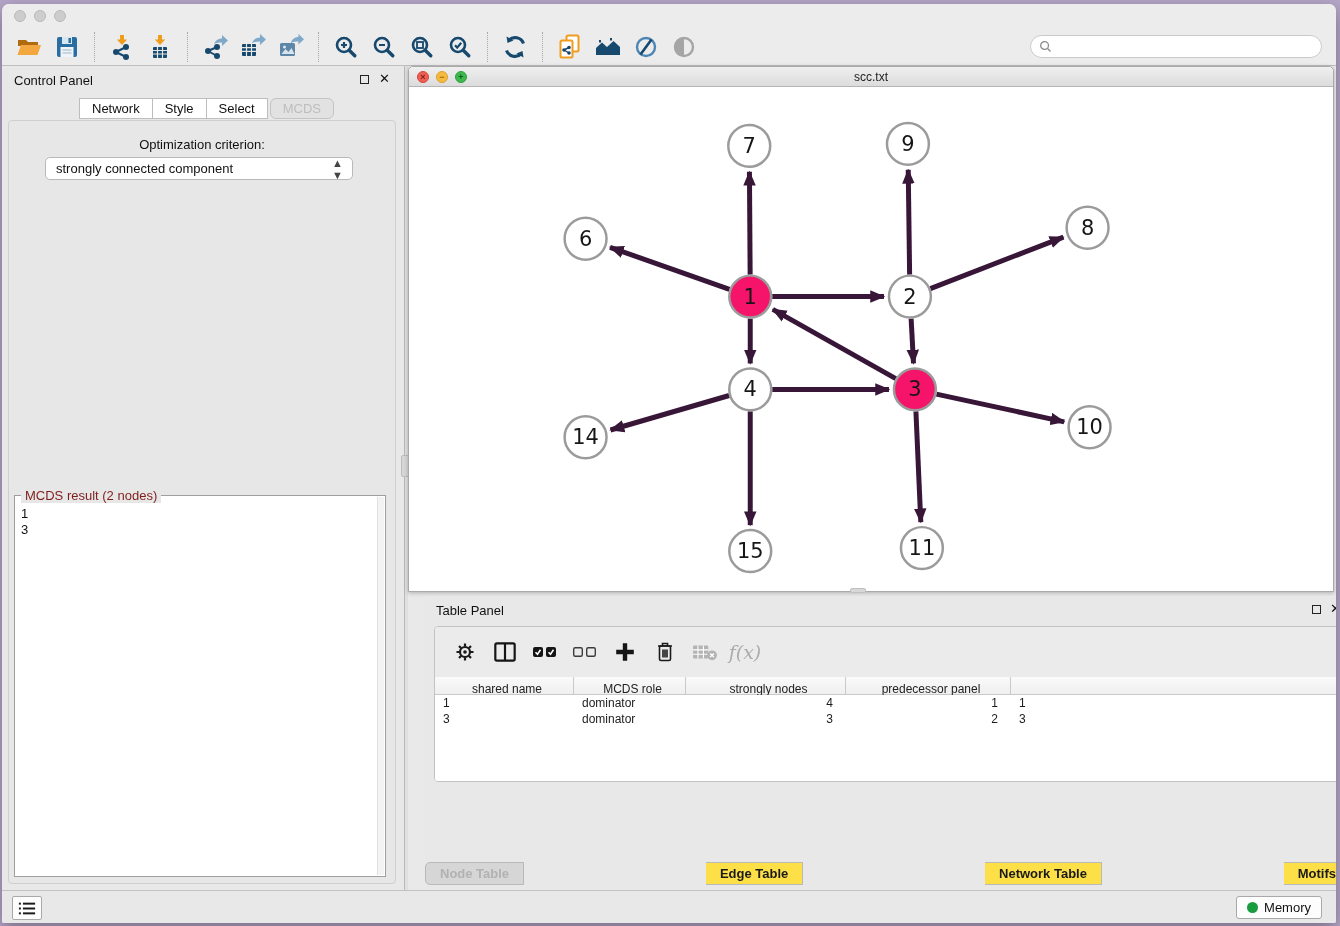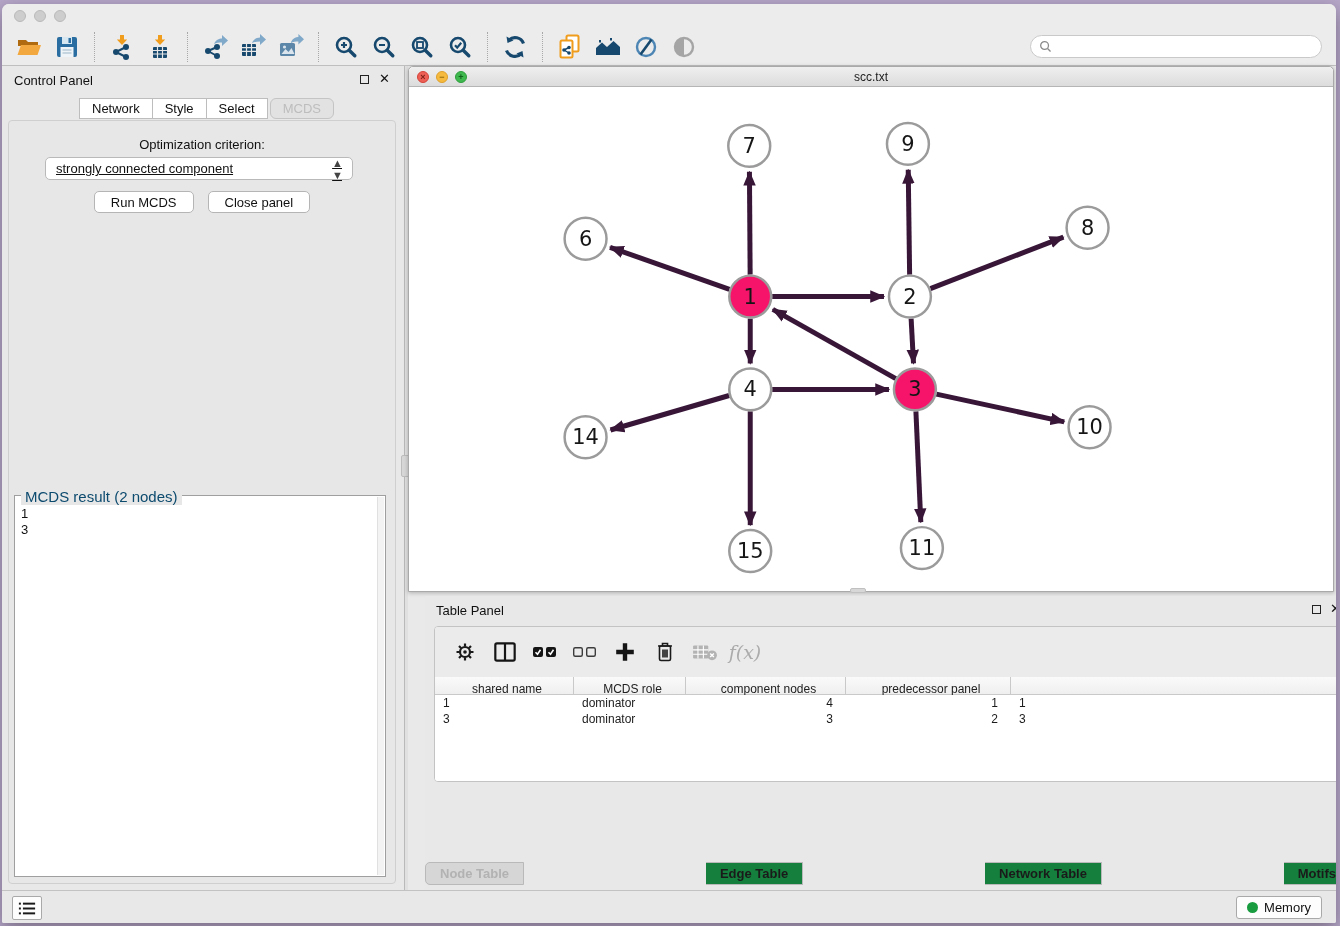--- a/index.html
+++ b/index.html
@@ -34,28 +34,28 @@
   .cp-tabs { position:absolute; left:77px; top:32px; height:15px; display:flex; }
   .cp-tab { height:21px; padding:0 12px; background:#fff; border:1px solid #bdbdbd; border-left:none;
             font-size:13px; color:#111; display:flex; align-items:center; }
   .cp-tab:first-child { border-left:1px solid #bdbdbd; }
   .cp-tab.active { background:#e2e2e2; color:#bdbdbd; border:1px solid #c4c4c4; border-radius:6px; margin-left:2px; }
   .cp-body { position:absolute; left:6px; top:54px; right:8px; bottom:6px; background:#e7e7e7;
              border:1px solid #cfcfcf; border-radius:4px; }
   .opt-label { position:absolute; left:0; right:0; top:16px; text-align:center; font-size:13px; color:#111; }
   .dropdown { position:absolute; left:36px; right:42px; top:36px; height:23px; background:#fff;
               border:1px solid #b9b9b9; border-radius:5px; display:flex; align-items:center;
-              padding:0 10px; font-size:13px; color:#111;text-decoration:underline; }
+              padding:0 10px; font-size:13px; color:#111; }
   .dropdown .stepper { margin-left:auto; font-size:11px; color:#444; letter-spacing:-1px; }
   .btn-row { position:absolute; left:0; right:0; top:70px; display:flex; justify-content:center; gap:14px; }
   .pbtn { height:22px; padding:0 16px; background:#fff; border:1px solid #b5b5b5; border-radius:5px;
           font-size:13px; color:#111; display:flex; align-items:center; }
   .result-box { position:absolute; left:5px; right:9px; top:374px; bottom:6px;
                 border:1px solid #9f9f9f; background:#fff; }
-  .result-legend { position:absolute; left:6px; top:-8px; background:#e7e7e7; padding:0 4px; font-size:15px; color:#0c4a6e; }
+  .result-legend { position:absolute; left:6px; top:-8px; background:#e7e7e7; padding:0 4px; font-size:13px; color:#7f1d1d; }
   .result-body { position:absolute; inset:10px 8px 2px 6px; font-size:13px; color:#111; white-space:pre-line; line-height:16px; }
   .result-scroll { position:absolute; right:1px; top:1px; bottom:1px; width:7px; background:#f3f3f3; border-left:1px solid #e0e0e0; }
 
   
   .vsplit { position:absolute; left:402px; top:62px; width:4px; bottom:33px; background:#e0e0e0; border-left:1px solid #b9b9b9; }
   .vsplit-handle { position:absolute; left:-4px; top:389px; width:9px; height:22px; background:#d7d7d7;
                    border:1px solid #bdbdbd; border-radius:2px; }
   .hsplit-handle { position:absolute; left:848px; top:584px; width:16px; height:5px; background:#d7d7d7;
                    border:1px solid #c0c0c0; border-radius:2px; }
 
@@ -87,21 +87,21 @@
   .th { height:18px; border-right:1px solid #c9c9c9; display:flex; align-items:center;
         font-size:12px; color:#222; padding-left:6px; gap:5px;flex-direction:column; }
   .th.center { justify-content:center; padding-left:0; }
   .th svg { width:12px; height:12px; }
   .tp-rows { position:absolute; left:0; right:0; top:68px; bottom:0; background:#fff; }
   .tr { display:flex; height:16px; }
   .td { font-size:12px; color:#1c1c1c; line-height:16px; padding:0 8px; overflow:hidden; }
   .td.right { text-align:right; padding-right:13px; }
 
   .tp-tabs { position:absolute; left:0; right:0; bottom:5px; display:flex; justify-content:space-between; }
-  .tp-tab { height:23px; padding:0 14px; background:#15803d; border:1px solid #b9b9b9; border-left:none;
+  .tp-tab { height:23px; padding:0 14px; background:#fde047; border:1px solid #b9b9b9; border-left:none;
             font-size:13px; font-weight:bold; color:#1a1a1a; display:flex; align-items:center; }
   .tp-tab.first { border-left:1px solid #b9b9b9; border-radius:5px 0 0 5px; }
   .tp-tab.last { border-radius:0 5px 5px 0; }
   .tp-tab.active { background:#d6d6d6; color:#b2b2b2; }
 
   
   .statusbar { position:absolute; left:0; right:0; bottom:0; height:33px; background:#e8e8e8; border-top:1px solid #c2c2c2; }
   .list-btn { position:absolute; left:10px; top:5px; width:30px; height:24px; background:#fdfdfd;
               border:1px solid #a9a9a9; border-radius:2px; display:flex; align-items:center; justify-content:center; }
   .mem-btn { position:absolute; right:14px; top:5px; height:23px; background:#fdfdfd; border:1px solid #a9a9a9;
@@ -281,24 +281,20 @@
       <div class="cp-tab">Network</div>
       <div class="cp-tab">Style</div>
       <div class="cp-tab">Select</div>
       <div class="cp-tab active">MCDS</div>
     </div>
     <div class="cp-body">
       <div class="opt-label">Optimization criterion:</div>
       <div class="dropdown">
         <span>strongly connected component</span>
         <span class="stepper">▲<br>▼</span>
-      </div>
-      <div class="btn-row">
-        <div class="pbtn">Run MCDS</div>
-        <div class="pbtn">Close panel</div>
       </div>
       <div class="result-box">
         <div class="result-legend">MCDS result (2 nodes)</div>
         <div class="result-body">1
 3</div>
         <div class="result-scroll"></div>
       </div>
     </div>
   </div>
 
@@ -450,21 +446,21 @@
           </div>
           <div class="th" style="width: 160px;">
             <svg viewBox="0 0 12 12">
               <g fill="#8d8d8d">
                 <rect x="3.6" y="0.5" width="4.8" height="3.4" rx="0.5"></rect>
                 <rect x="0.2" y="8" width="4.4" height="3.4" rx="0.5"></rect>
                 <rect x="7.4" y="8" width="4.4" height="3.4" rx="0.5"></rect>
               </g>
               <path d="M6 3.9v2.2M2.4 8V6.1h7.2V8" stroke="#8d8d8d" fill="none" stroke-width="1"></path>
             </svg>
-            <span>component nodes</span>
+            <span>strongly nodes</span>
           </div>
           <div class="th" style="width: 165px;">
             <svg viewBox="0 0 12 12">
               <g fill="#8d8d8d">
                 <rect x="3.6" y="0.5" width="4.8" height="3.4" rx="0.5"></rect>
                 <rect x="0.2" y="8" width="4.4" height="3.4" rx="0.5"></rect>
                 <rect x="7.4" y="8" width="4.4" height="3.4" rx="0.5"></rect>
               </g>
               <path d="M6 3.9v2.2M2.4 8V6.1h7.2V8" stroke="#8d8d8d" fill="none" stroke-width="1"></path>
             </svg>

